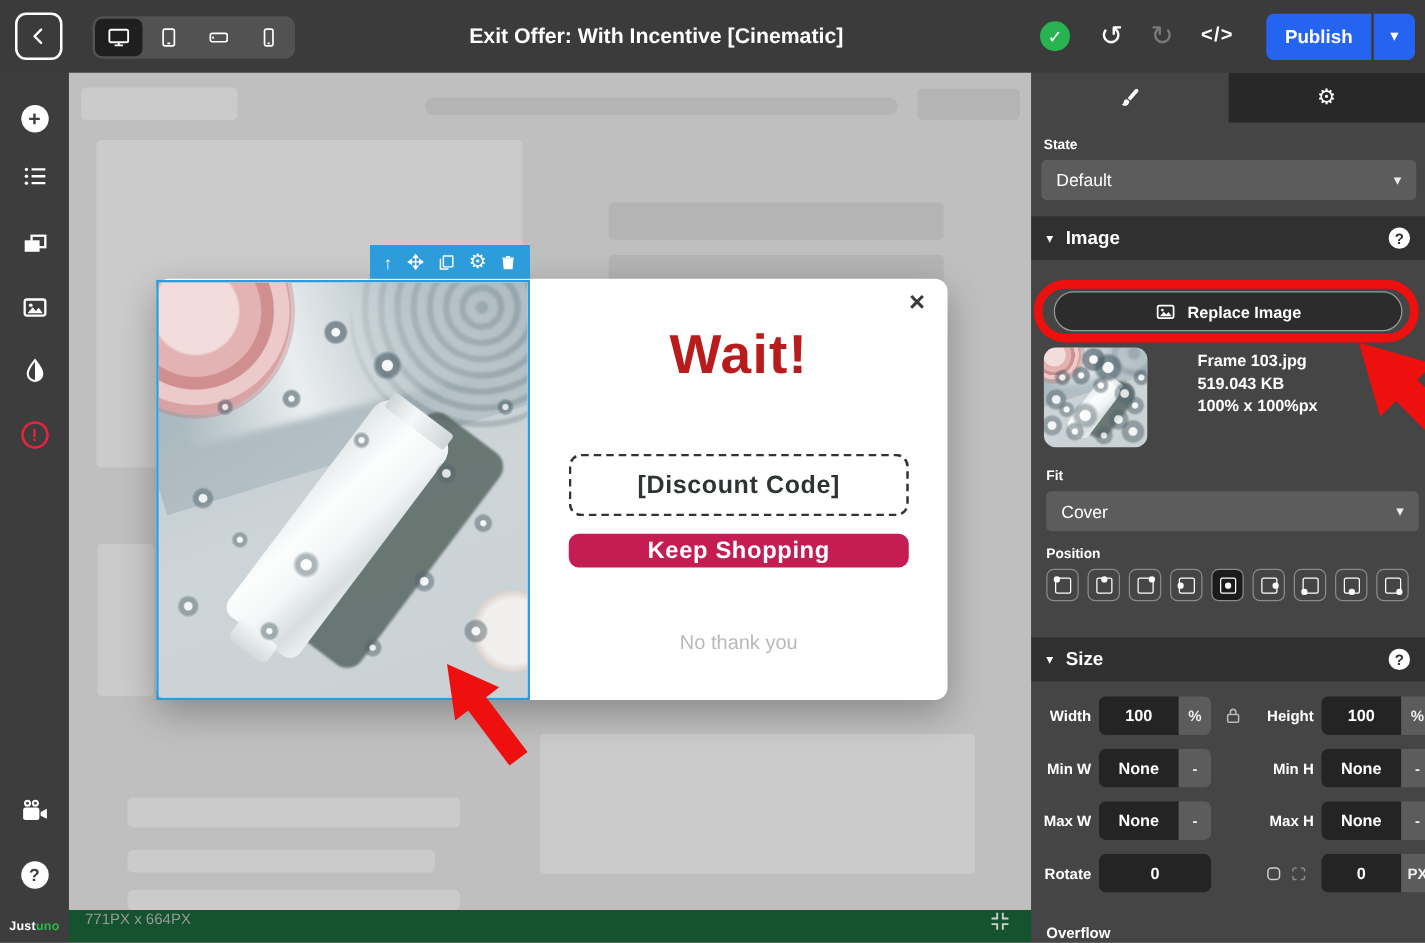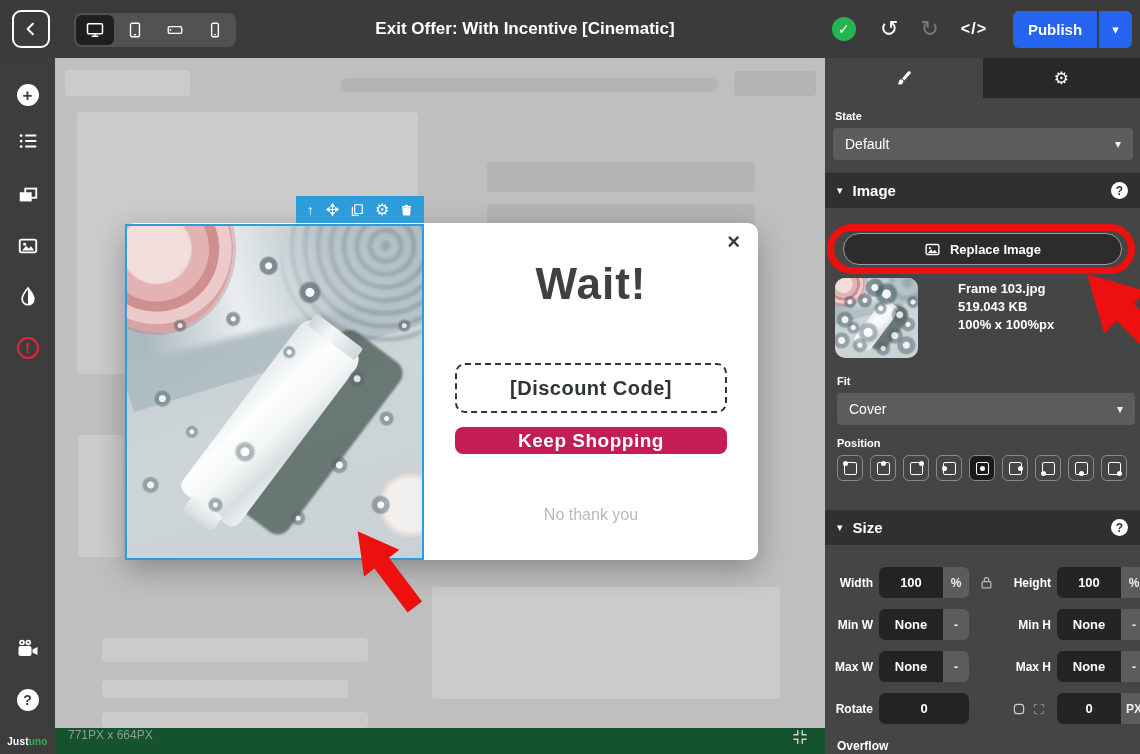--- a/index.html
+++ b/index.html
@@ -30,21 +30,21 @@
 
   
   .canvas { position:absolute; left:55px; top:58px; width:770px; height:670px; background:#bfbfbf; overflow:hidden; z-index:10; }
   .wf { position:absolute; border-radius:4px; }
   .wf.light { background:#cbcbcb; }
   .wf.dark { background:#b4b4b4; }
 
   .popup-card { position:absolute; left:70px; top:165px; width:633px; height:337px; background:#fff; border-radius:10px; box-shadow:0 10px 30px rgba(0,0,0,.28); }
   .popup-right { position:absolute; left:369px; top:165px; width:334px; height:337px; }
   .popup-close { position:absolute; right:18px; top:8px; font-size:22px; font-weight:bold; color:#3a3a3a; line-height:1; }
-  .popup-h1 { position:absolute; left:0; top:36px; width:100%; text-align:center; font-size:44px; font-weight:bold; color:#404040; letter-spacing:1px; }
+  .popup-h1 { position:absolute; left:0; top:36px; width:100%; text-align:center; font-size:44px; font-weight:bold; color:#b91c1c; letter-spacing:1px; }
   .popup-sub { position:absolute; left:0; top:100px; width:100%; text-align:center; font-size:20px; color:#424747; }
   .popup-sub .em { font-weight:bold; color:#c41d53; }
   .discount-box { position:absolute; left:31px; top:140px; width:272px; height:50px; border:2px dashed #333; border-radius:10px; display:flex; align-items:center; justify-content:center; font-size:20px; font-weight:bold; color:#2e3333; letter-spacing:.5px; }
   .cta-btn { position:absolute; left:31px; top:204px; width:272px; height:27px; background:#c41d53; border:none; border-radius:8px; color:#fff; font-size:19px; font-weight:bold; font-family:inherit; letter-spacing:.5px; }
   .dismiss { position:absolute; left:0; top:283px; width:100%; text-align:center; font-size:16px; color:#b9b9b9; }
 
   
   .img-el { position:absolute; left:70px; top:166px; width:299px; height:336px; border:2px solid #2d9cdb; overflow:hidden; }
   .sel-toolbar { position:absolute; left:241px; top:138px; width:128px; height:27px; background:#2d9cdb; display:flex; align-items:center; justify-content:space-evenly; }
   .sel-toolbar .ti { color:#fff; font-size:14px; line-height:1; display:flex; align-items:center; }
@@ -114,21 +114,21 @@
   .fit-dd { left:12px; top:335px; width:298px; }
   .pos-label { position:absolute; left:12px; top:379px; }
   .pos-row { position:absolute; left:12px; top:397px; display:flex; gap:7px; }
   .posbtn { width:26px; height:26px; border:1px solid #8a8a8a; border-radius:6px; display:flex; align-items:center; justify-content:center; background:#454545; }
   .posbtn.active { background:#1b1b1b; }
   .posbtn .sq { width:13px; height:13px; border:1.5px solid #fff; border-radius:2px; position:relative; }
   .posbtn .dot { position:absolute; width:5px; height:5px; border-radius:50%; background:#fff; }
   .p-tl{top:-2px;left:-2px}.p-t{top:-2px;left:50%;margin-left:-2.5px}.p-tr{top:-2px;right:-2px}
   .p-l{top:50%;margin-top:-2.5px;left:-2px}.p-c{top:50%;left:50%;margin-top:-2.5px;margin-left:-2.5px}.p-r{top:50%;margin-top:-2.5px;right:-2px}
   .p-bl{bottom:-2px;left:-2px}.p-b{bottom:-2px;left:50%;margin-left:-2.5px}.p-br{bottom:-2px;right:-2px}
-  .size-grid { position:absolute; left:6px; top:487px; width:303px; display:grid; grid-template-columns:46px 90px 30px 52px 90px; column-gap:2px; row-gap:11px; align-items:center; padding-top:22px; }
+  .size-grid { position:absolute; left:6px; top:487px; width:303px; display:grid; grid-template-columns:46px 90px 30px 52px 90px; column-gap:2px; row-gap:11px; align-items:center; padding-top:12px; }
   .fld-label { font-size:12px; font-weight:bold; text-align:right; padding-right:4px; }
   .inp-group { display:flex; height:31px; border-radius:6px; overflow:hidden; }
   .inp { width:64px; height:31px; background:#242424; border:none; color:#fff; font-weight:bold; font-size:13px; text-align:center; font-family:inherit; }
   .inp.wide { width:90px; border-radius:6px; }
   .suffix { width:26px; background:#5c5c5c; color:#eee; font-size:12px; font-weight:bold; display:flex; align-items:center; justify-content:center; }
   .mid-cell { display:flex; align-items:center; justify-content:center; gap:6px; }
   .overflow-label { position:absolute; left:12px; top:681px; font-size:12px; font-weight:bold; }
 
   svg { display:block; }
 </style>

